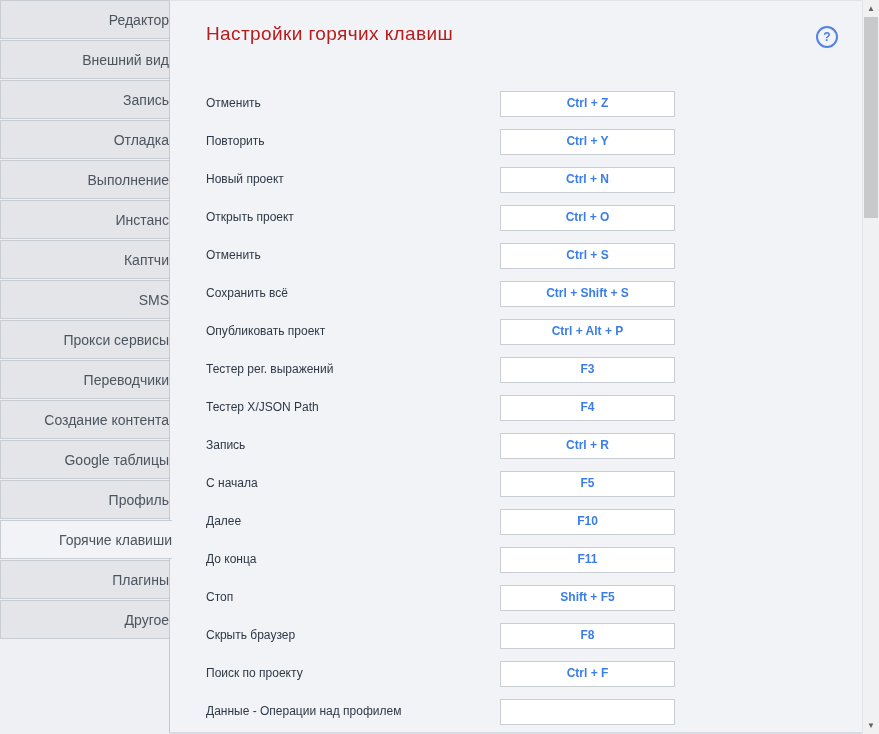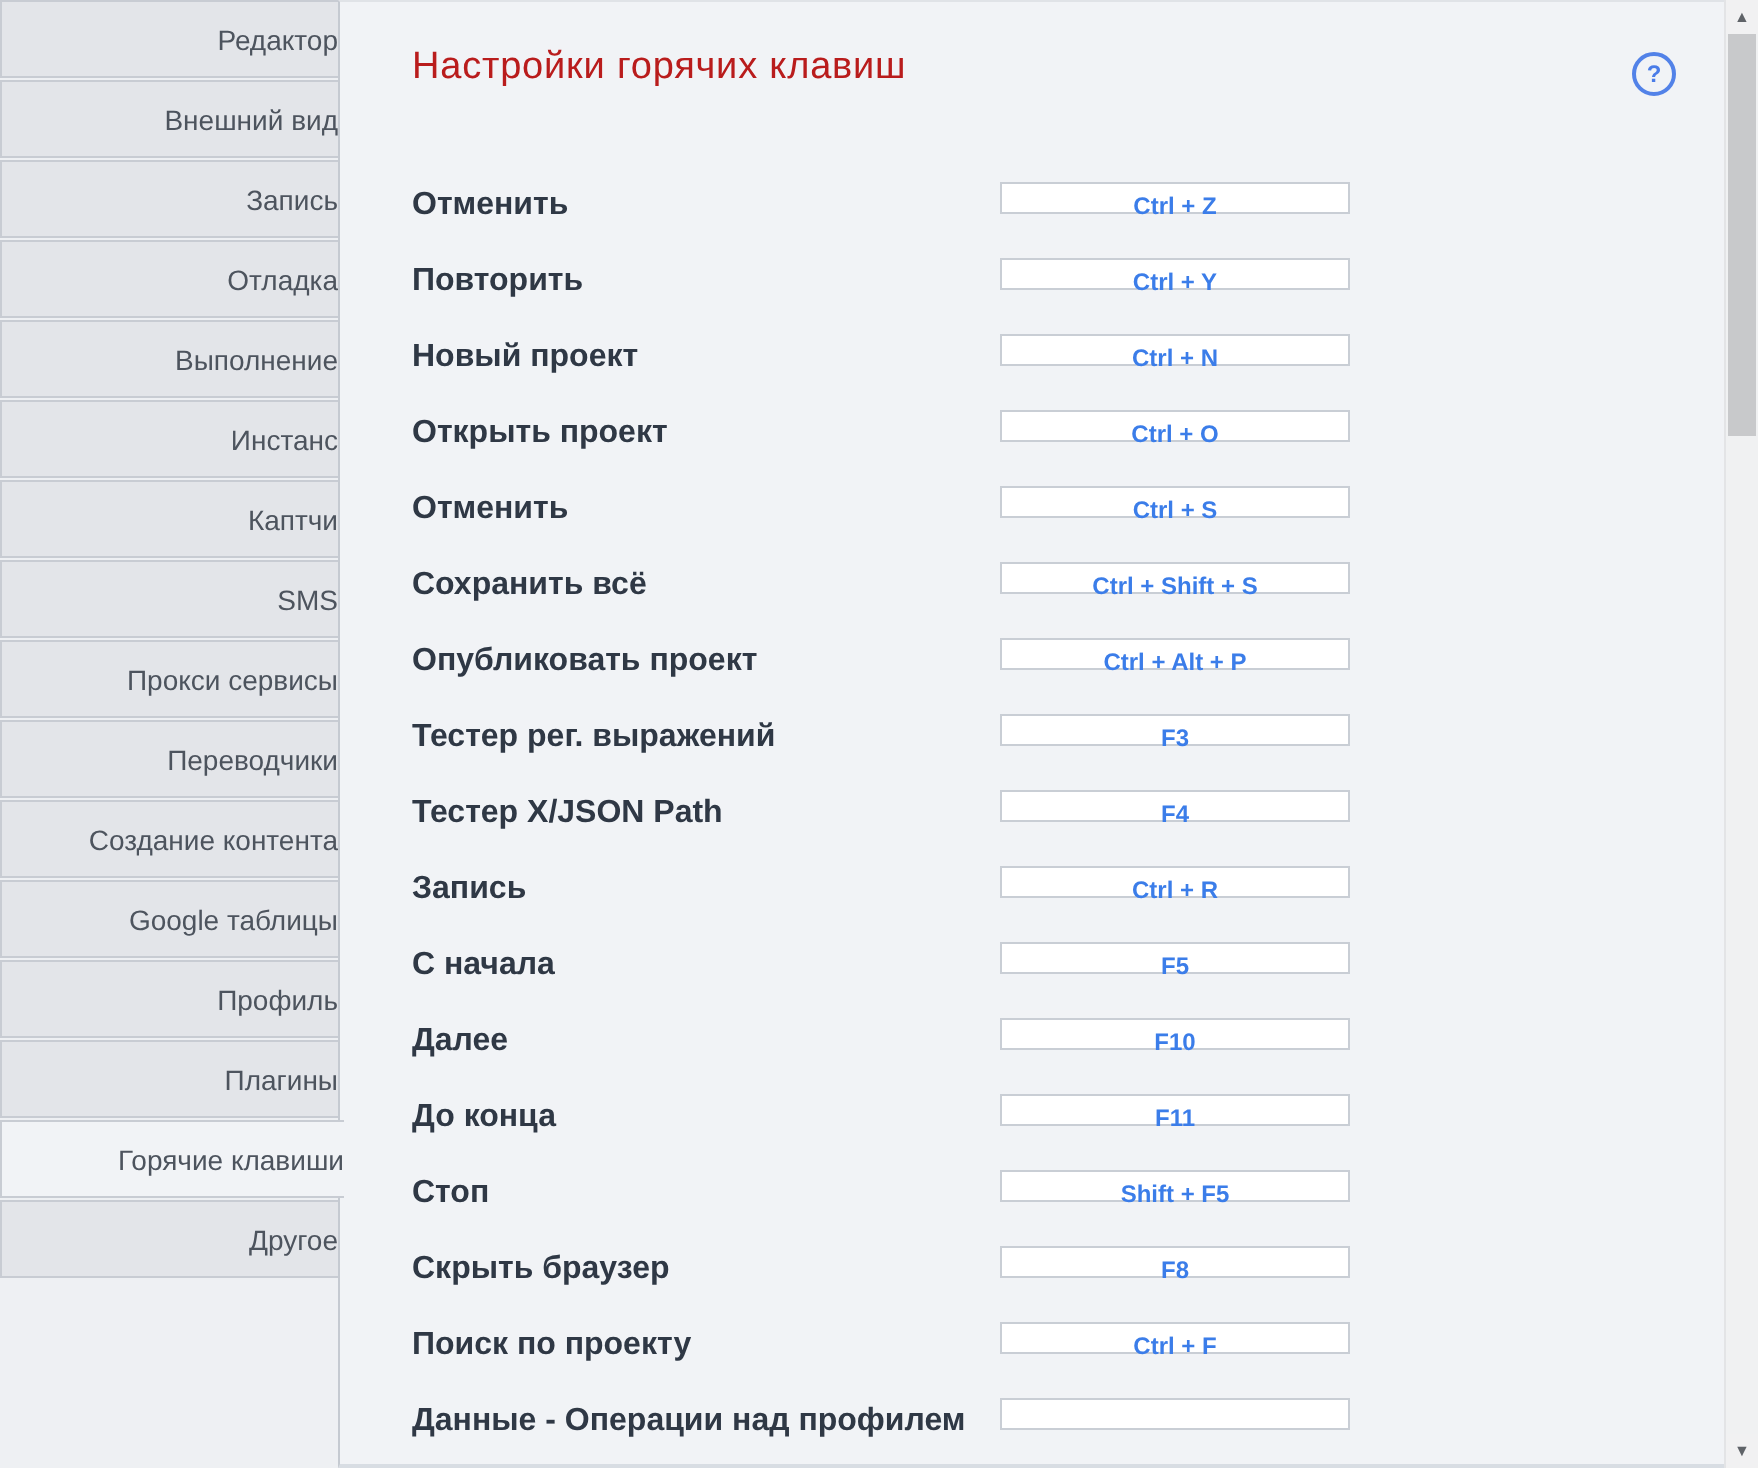--- a/index.html
+++ b/index.html
@@ -53,27 +53,27 @@
     background:transparent;
   }
   .rows{
     position:absolute;left:36px;top:90px;width:520px;
   }
   .hk-row{
     position:relative;height:24px;margin-bottom:14px;
   }
   .hk-label{
     position:absolute;left:0;top:0;height:24px;line-height:24px;
-    font-size:16px;font-weight:bold;color:#2f3845;
+    font-size:12px;font-weight:normal;color:#2f3845;
     white-space:nowrap;
   }
   .hk-box{
     position:absolute;left:294px;top:0;
     box-sizing:border-box;
-    width:175px;height:16px;
+    width:175px;height:26px;
     background:#ffffff;
     border:1px solid #c9ced5;
     text-align:center;line-height:22px;
     font-size:12px;font-weight:bold;color:#3b7de9;
     cursor:pointer;
   }
   
   .scrollbar{
     position:absolute;right:0;top:0;width:17px;height:734px;
     background:#f0f1f2;border-left:1px solid #e3e4e6;
@@ -128,25 +128,25 @@
     </div>
   <div class="side-item">
       <span>Создание контента</span>
     </div>
   <div class="side-item">
       <span>Google таблицы</span>
     </div>
   <div class="side-item">
       <span>Профиль</span>
     </div>
-  <div class="side-item">
-      <span>Плагины</span>
-    </div>
   <div class="side-item active">
       <span>Горячие клавиши</span>
+    </div>
+  <div class="side-item">
+      <span>Плагины</span>
     </div>
   <div class="side-item">
       <span>Другое</span>
     </div>
 </div>
 
 <div class="panel">
   <div class="page-title">Настройки горячих клавиш</div>
   <div class="help-btn">?</div>
 

